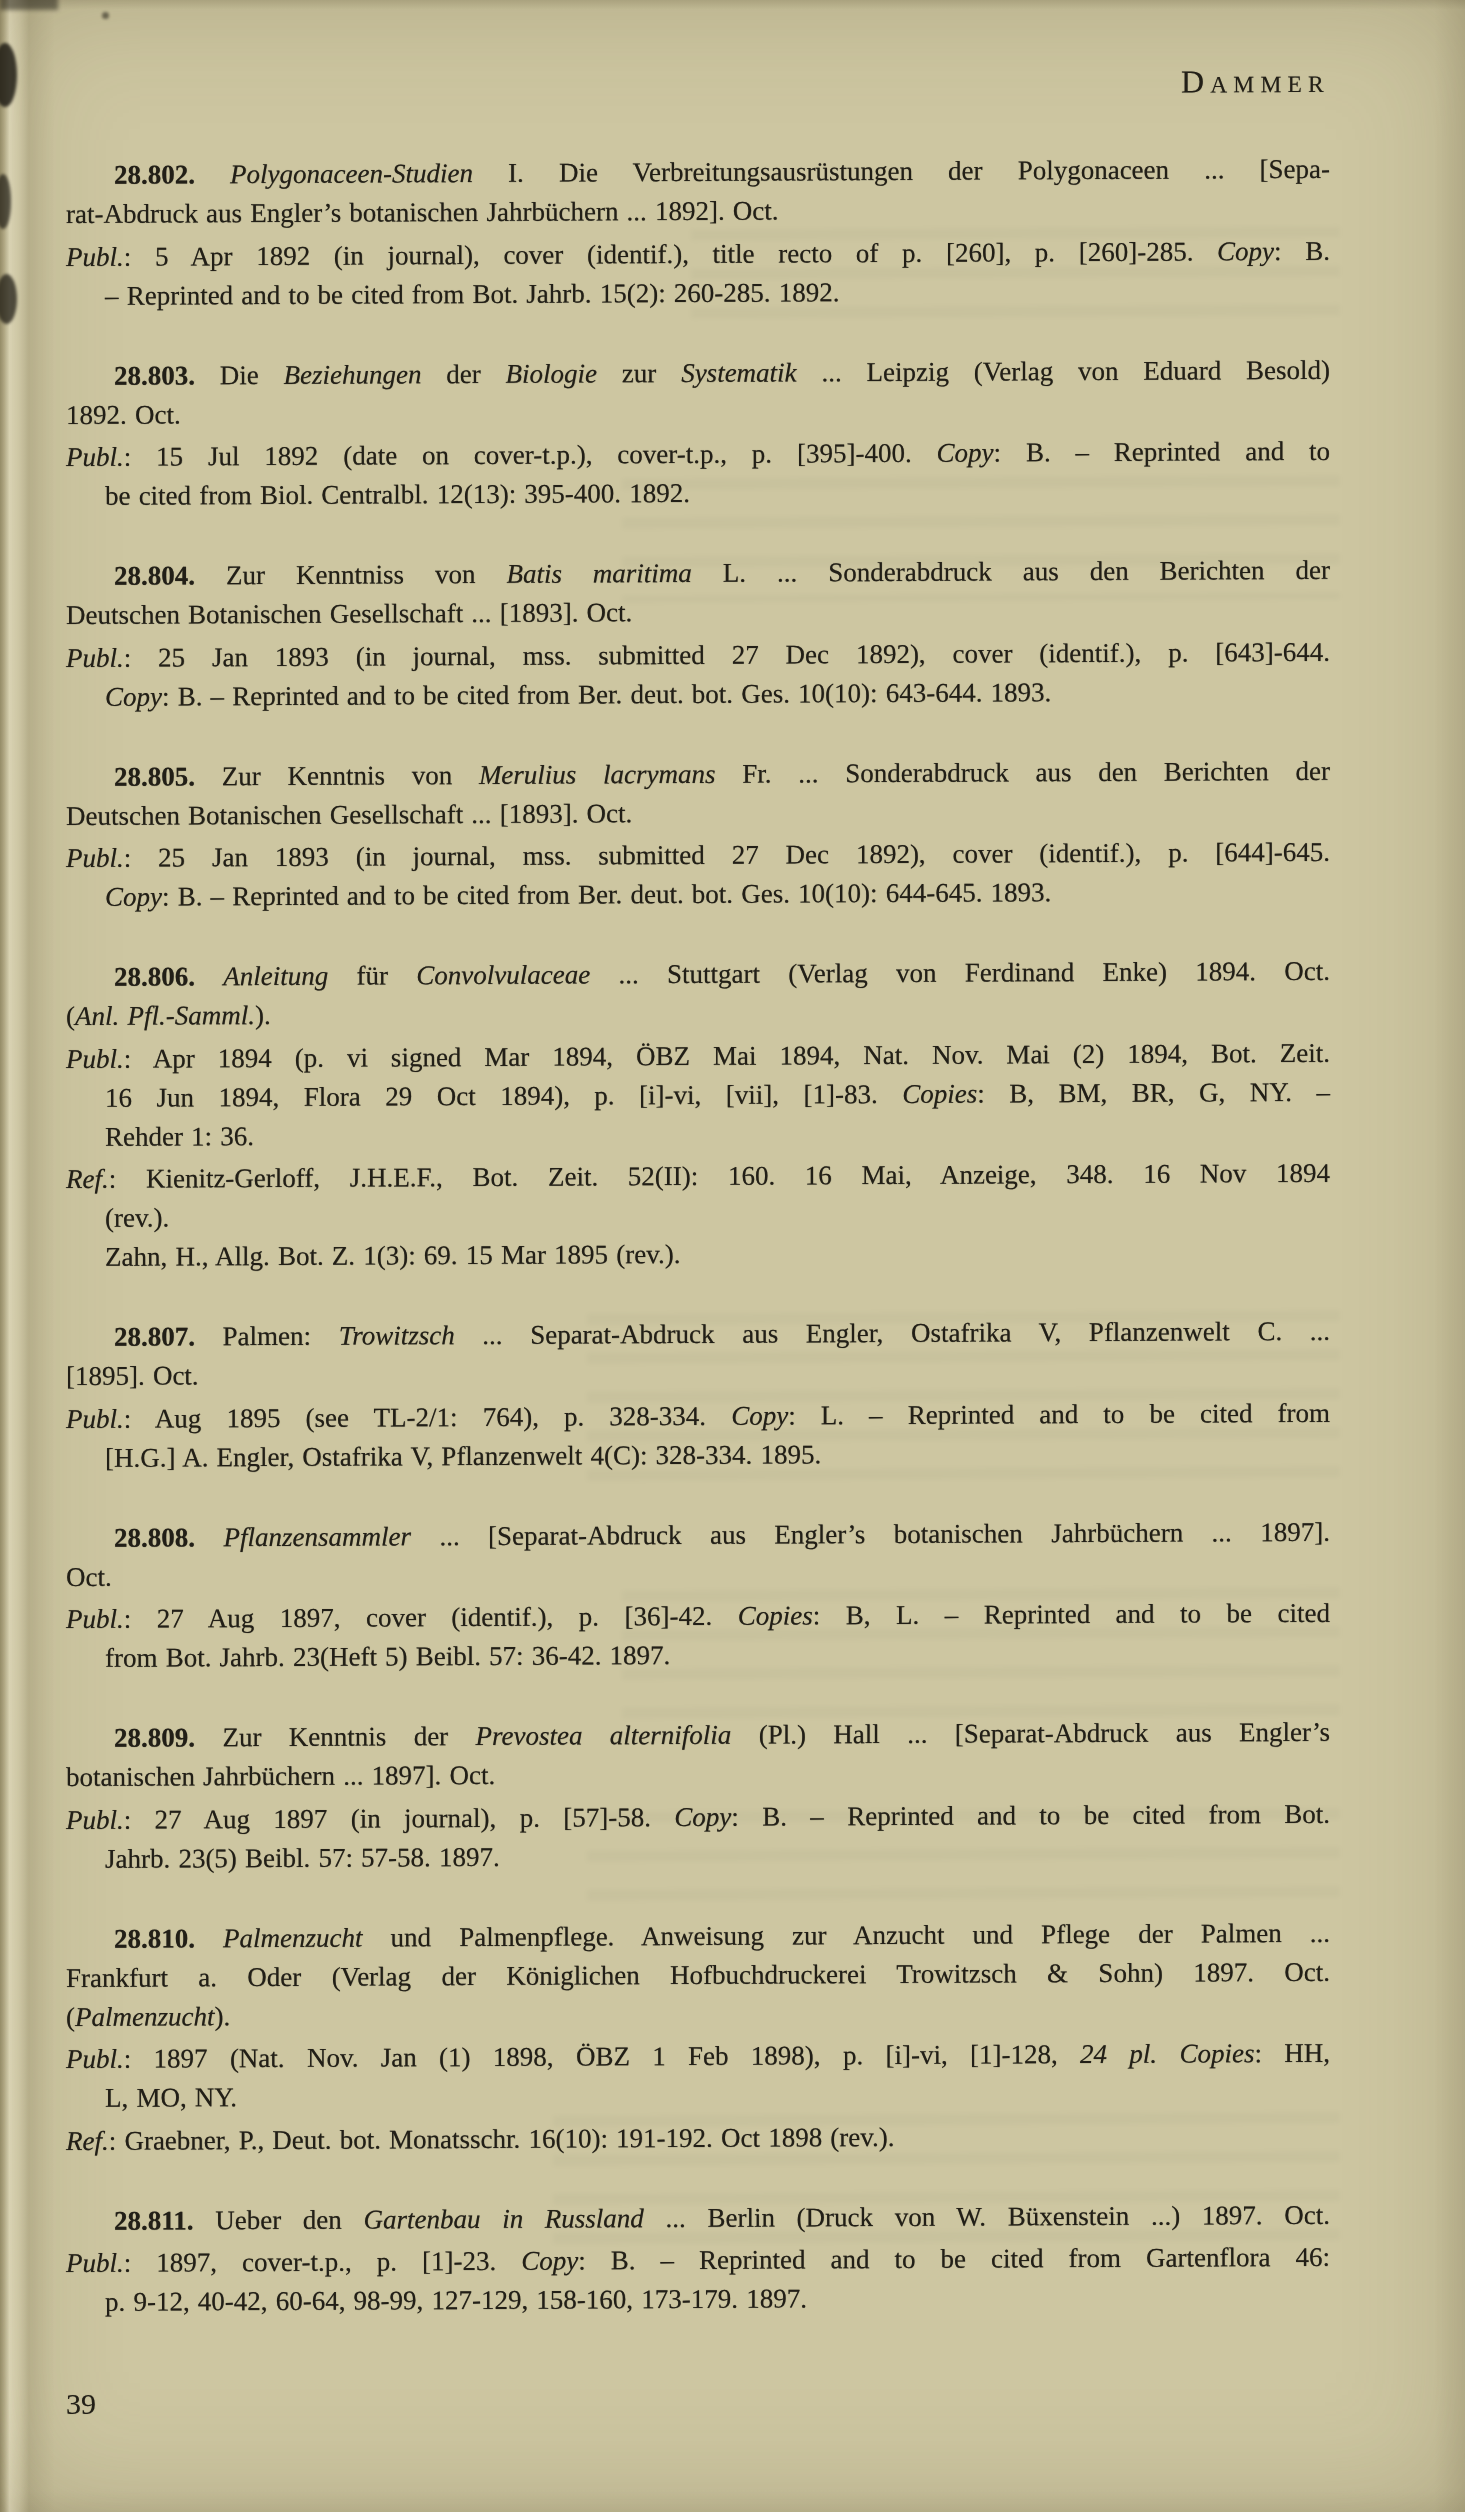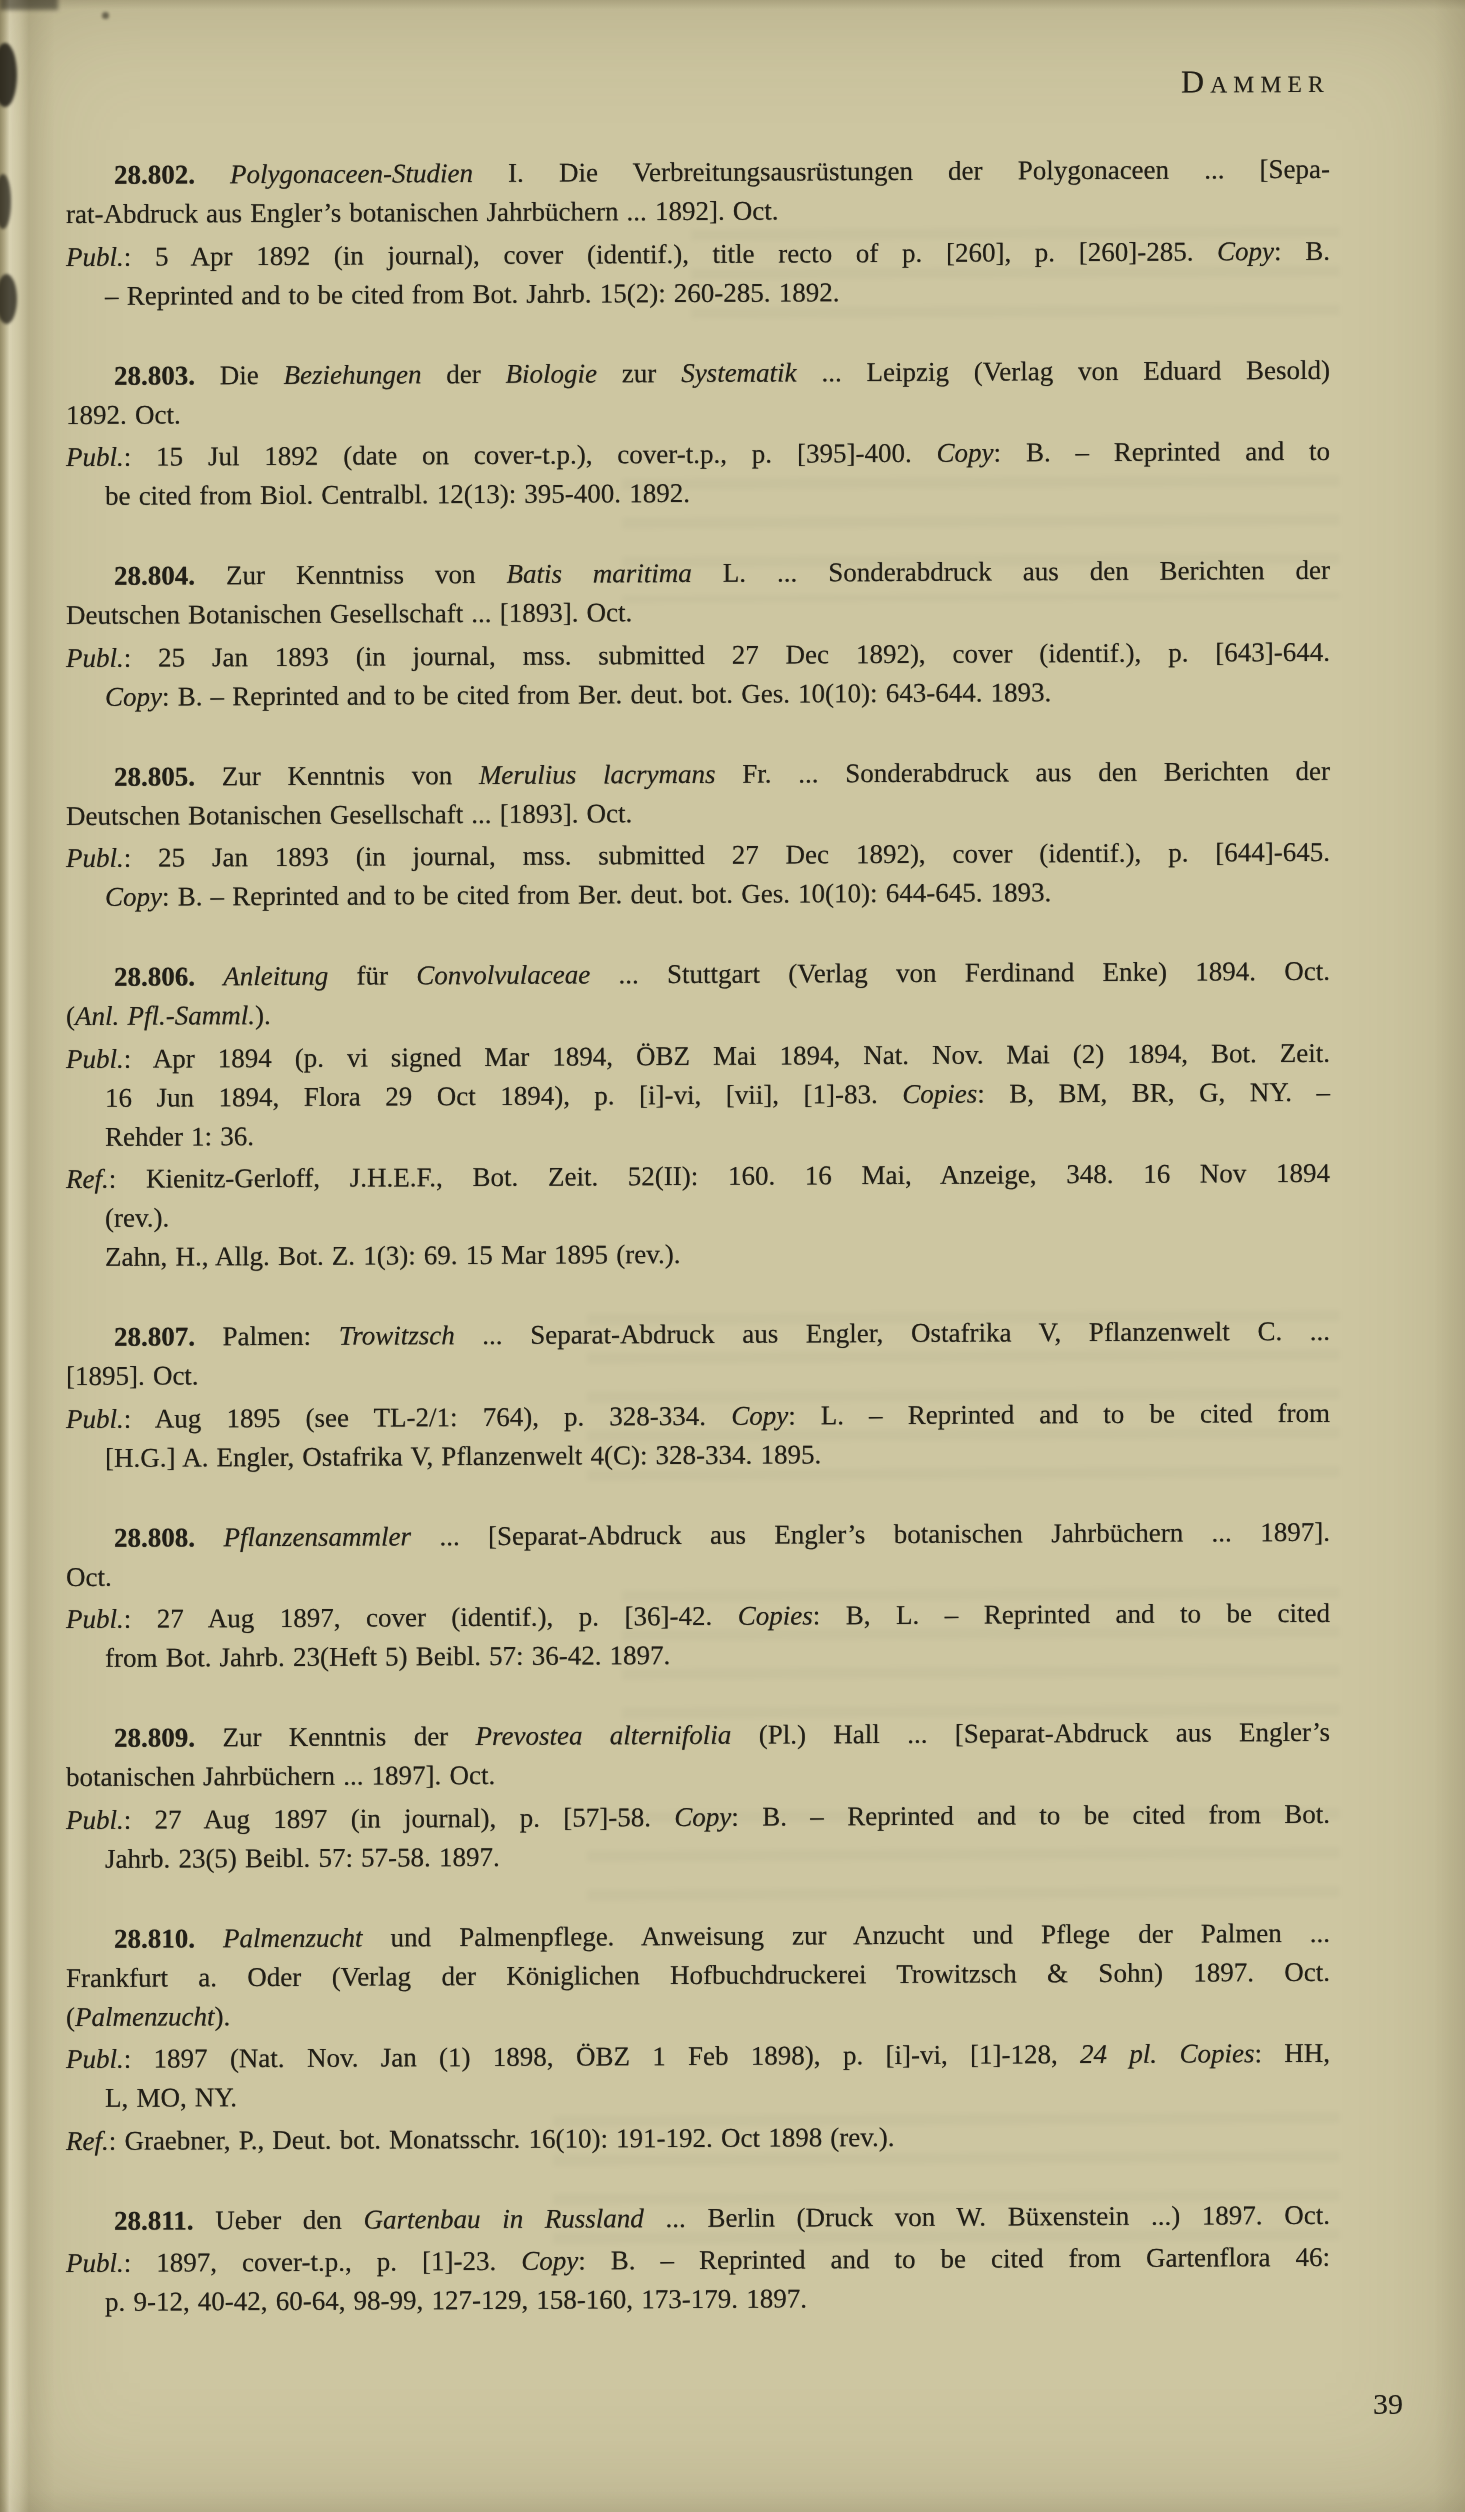--- a/index.html
+++ b/index.html
@@ -67,21 +67,20 @@
   .para { margin-top: 3.5px; }
   .para:first-child { margin-top: 0; }
   .line { text-align: left; }
   .line.j { text-align: justify; text-align-last: justify; }
   .line.ind { padding-left: 39px; }
   .seg-b { font-weight: bold; margin-left: 48px; }
   .seg-i { font-style: italic; }
 
   .page-number {
     position: absolute; left: 66px; top: 2387px; width: 1337px;
-    text-align: right;
     font-size: 30px; color: #221f17;
     text-shadow: 0 0 0.7px rgba(34,31,23,.45);
   }
 </style>
 </head>
 <body>
 
 <div class="paper">
   <div class="smudge s1"></div>
   <div class="smudge s2"></div>

